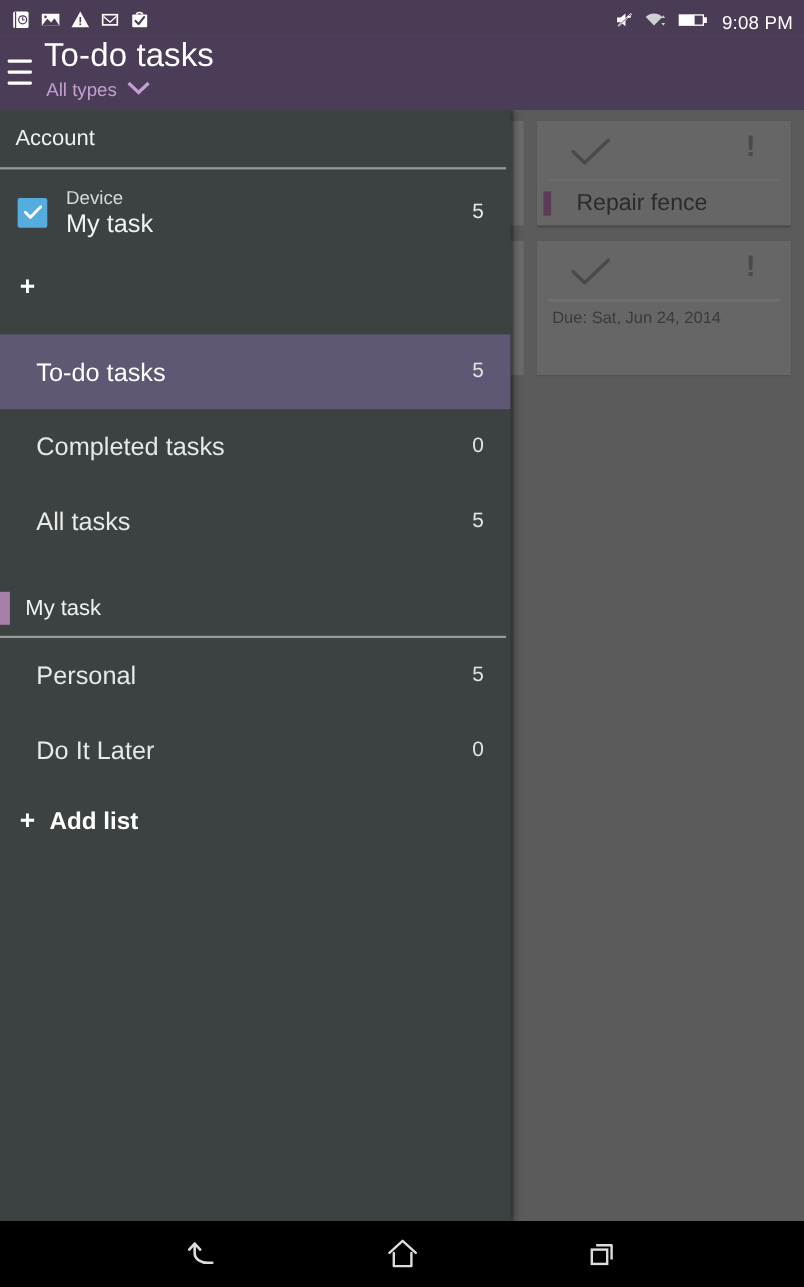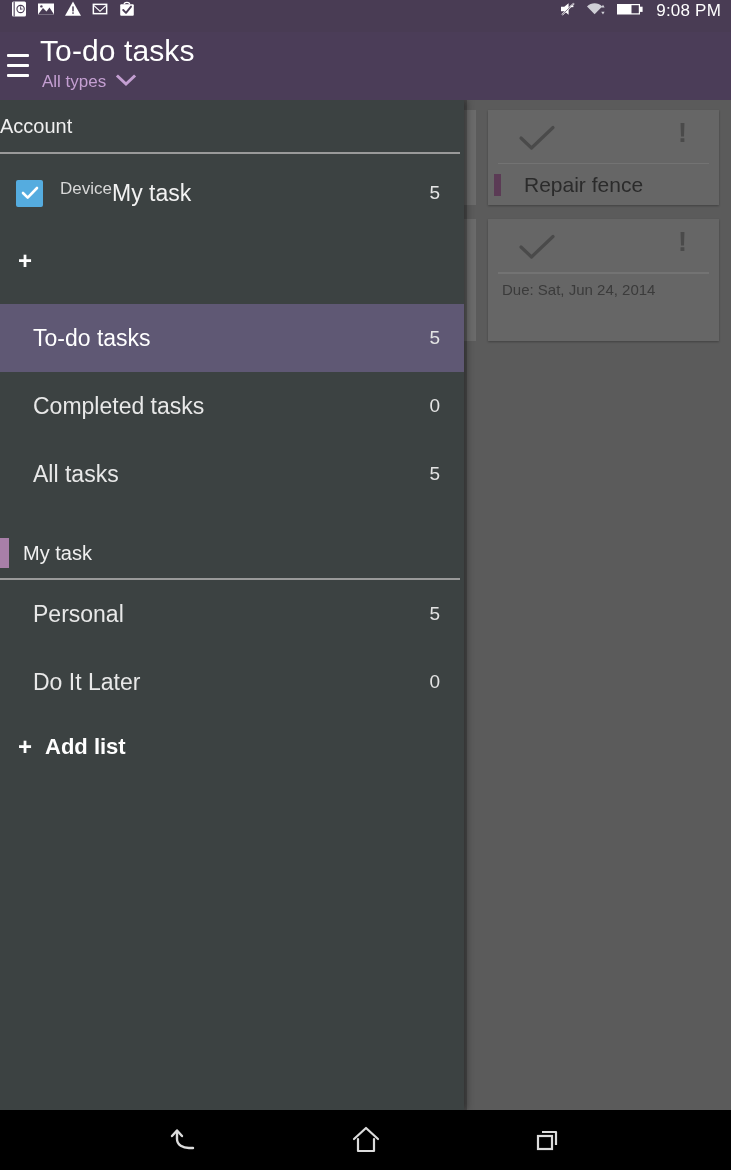--- a/index.html
+++ b/index.html
@@ -19,21 +19,21 @@
     background: #5b5b5b;
   }
 
   
   #status-bar {
     position: absolute;
     left: 0; top: 0;
     width: 731px; height: 32px;
     background: #493c54;
     display: flex;
-    align-items: flex-start;
+    align-items: flex-end;
     z-index: 40;
   }
   #status-left {
     display: flex;
     align-items: center;
     gap: 9px;
     padding-left: 10px;
   }
   #status-right {
     margin-left: auto;
@@ -170,21 +170,21 @@
     width: 3px; height: 1010px;
     background: rgba(0,0,0,.18);
     z-index: 21;
   }
 
   .section-header {
     position: relative;
     height: 52px;
     display: flex;
     align-items: center;
-    padding-left: 0;
+    padding-left: 14px;
     color: #efefef;
     font-size: 20px;
   }
   .divider {
     height: 2px;
     background: #9a9a9a;
     margin: 0 4px 0 0;
   }
 
   .account-row {
@@ -199,20 +199,21 @@
     background: #55acdf;
     border-radius: 2px;
     flex: 0 0 auto;
     display: flex;
     align-items: center;
     justify-content: center;
   }
   .account-text {
     margin-left: 17px;
     display: flex;
+    flex-direction: column;
     justify-content: center;
     line-height: 1.12;
   }
   .account-sub {
     color: #d8d8d8;
     font-size: 17px;
   }
   .account-name {
     color: #f2f2f2;
     font-size: 23px;

